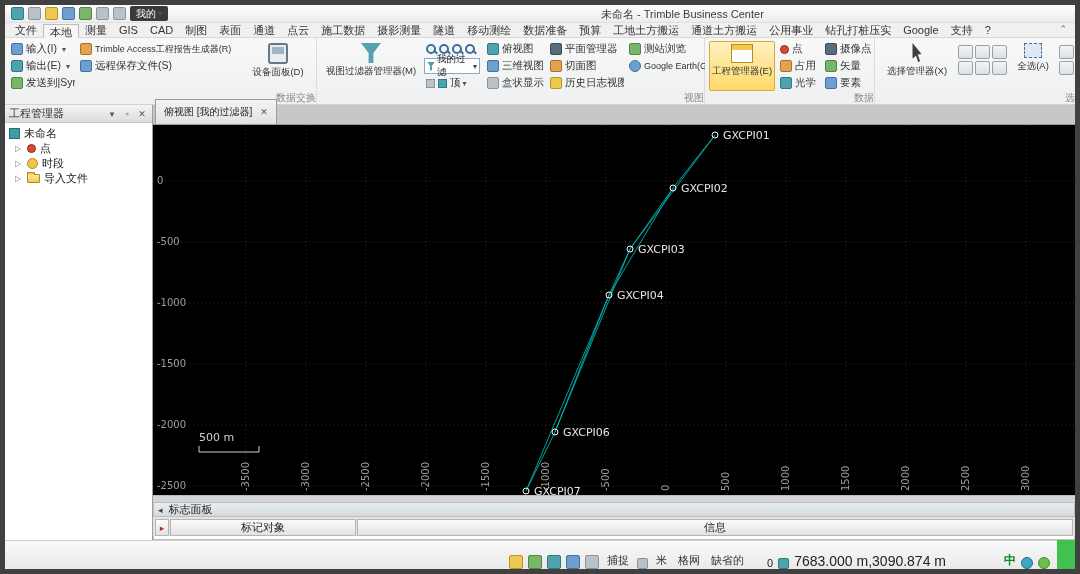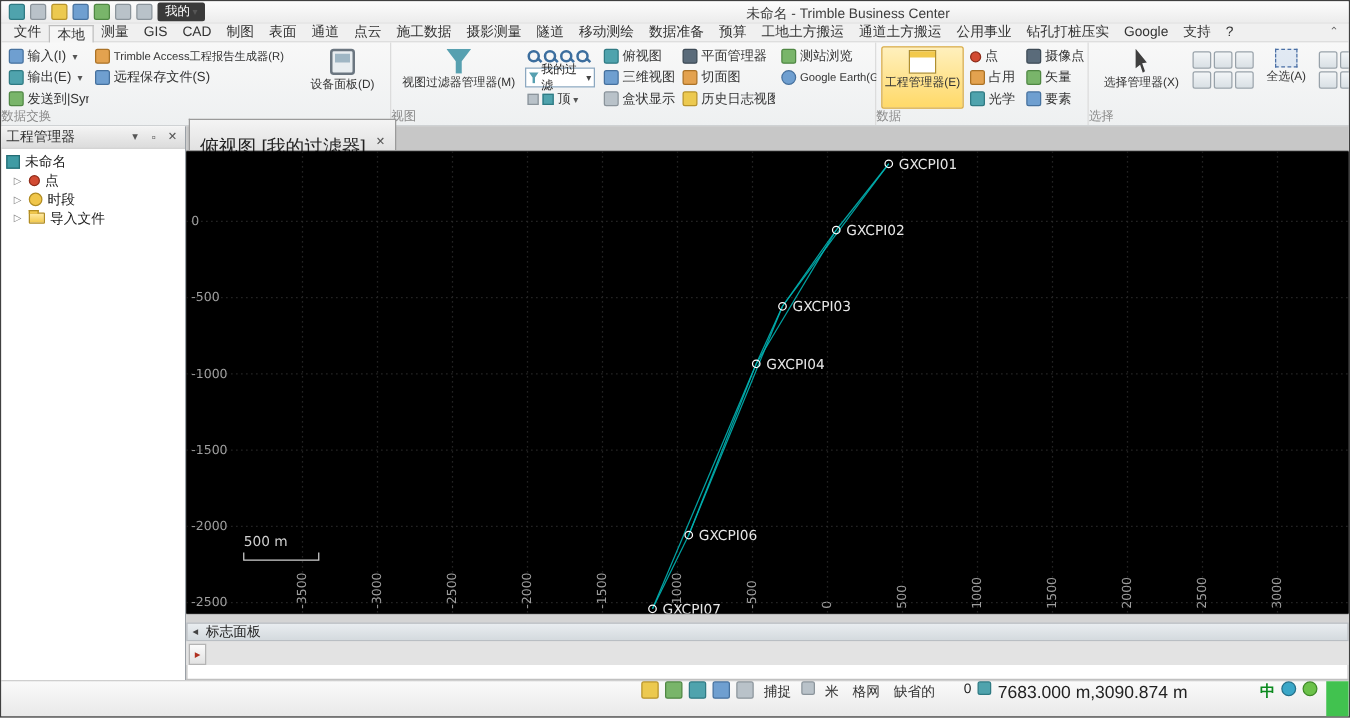--- a/index.html
+++ b/index.html
@@ -1,37 +1,37 @@
 <!DOCTYPE html>
 <html><head>
 <meta charset="utf-8">
 <style>
   *{box-sizing:border-box}
   html,body{margin:0;padding:0}
   body{width:1080px;height:574px;font-family:"Liberation Sans","DejaVu Sans",sans-serif;font-size:11px;color:#222}
-  .app{position:relative;width:1080px;height:574px;background:#f0f0f0;overflow:hidden;border:1px solid #404040}
+  .app{position:relative;width:1080px;height:574px;background:#f0f0f0;overflow:hidden;border:5px solid #404040}
 
   
   .titlebar{position:absolute;top:0;left:0;width:100%;height:18px;background:linear-gradient(#fdfdfd,#ececec);display:flex;align-items:center;gap:4px;padding:0 6px;border-bottom:1px solid #e0e0e0}
   .qat{width:13px;height:13px;border-radius:2px;flex:none}
   .myqat{background:#3a3a3a;color:#fff;font-size:10px;padding:0 6px;height:15px;line-height:15px;border-radius:2px;display:flex;align-items:center}
   .title-text{position:absolute;left:596px;top:2px;font-size:11px;color:#3c3c3c;white-space:nowrap}
 
   
   .menubar{position:absolute;top:18px;left:0;width:100%;height:15px;background:#f0f0f0;border-bottom:1px solid #d8d8d8;display:flex;align-items:flex-start;padding-left:4px}
   .mtabs{display:flex;align-items:flex-end;height:15px}
   .mtab{padding:0 6px;height:15px;line-height:15px;font-size:11px;color:#333;white-space:nowrap}
   .mtab.active{background:#f6f6f6;border:1px solid #bdbdbd;border-bottom:1px solid #f6f6f6;margin-bottom:-1px;line-height:14px}
   .ribbon-collapse{position:absolute;right:8px;top:1px;color:#666;font-size:9px}
   .ribbon-collapse::before{content:"⌃"}
 
   
   .ribbon{position:absolute;top:33px;left:0;width:100%;height:67px;background:linear-gradient(#f8f8f8,#eef0f1);border-bottom:1px solid #cfd2d4;display:flex}
   .rgroup{position:relative;height:100%;border-right:1px solid #dcdcdc;padding:3px 4px 13px;display:flex;gap:3px;align-items:flex-start;flex:none}
-  .glabel{position:absolute;bottom:0;left:0;width:100%;text-align:left;font-size:10px;color:#8a8a8a;height:12px;line-height:12px}
+  .glabel{position:absolute;bottom:0;left:0;width:100%;text-align:right;font-size:10px;color:#8a8a8a;height:12px;line-height:12px}
   .rcol{display:flex;flex-direction:column;gap:1px;flex:none}
   .rbtn{display:flex;align-items:center;gap:3px;height:16px;padding:0 2px;white-space:nowrap;font-size:10.5px;color:#333;overflow:hidden}
   .rbtn.tight{font-size:9px}
   .bigbtn{display:flex;flex-direction:column;align-items:center;justify-content:flex-start;gap:3px;padding:2px 1px;height:50px;text-align:center;font-size:9.5px;line-height:10px;color:#333;flex:none;white-space:nowrap;overflow:hidden}
   .bigbtn.active-yellow{background:linear-gradient(#fff0bd,#ffd968);border:1px solid #d9a93c;border-radius:2px}
   .dda::after{content:"▾";font-size:8px;color:#555;margin-left:2px}
   .iconsrow{display:flex;gap:3px;align-items:center}
 
   
   .ic{flex:none;display:inline-block}
@@ -73,40 +73,40 @@
   .lph.gpin::before{content:"▫"}
   .lph.gx::before{content:"✕"}
   .tree{flex:1;padding:3px 0;overflow:hidden}
   .trow{display:flex;align-items:center;gap:4px;height:15px;padding-left:4px;font-size:11px;color:#222;white-space:nowrap}
   .trow.child{padding-left:10px}
   .expander{width:8px;color:#808080;font-size:8px;flex:none}
   .expander::before{content:"▷"}
 
   .main{position:absolute;left:148px;top:100px;right:0;bottom:29px;display:flex;flex-direction:column;background:#d8d8d8}
   .tabbar{height:20px;background:#c7c7c7;display:flex;align-items:flex-end;padding-left:2px;border-bottom:1px solid #9a9a9a;flex:none}
-  .vtab{display:flex;gap:8px;background:linear-gradient(#f4f4f4,#e2e2e2);border:1px solid #9a9a9a;border-bottom:none;height:19px;padding:12px 8px;font-size:15px;color:#222;white-space:nowrap}
+  .vtab{display:flex;align-items:center;gap:8px;background:linear-gradient(#f4f4f4,#e2e2e2);border:1px solid #9a9a9a;border-bottom:none;height:19px;padding:12px 8px;font-size:10px;color:#222;white-space:nowrap}
   .vtab .tabx{color:#555;font-size:9px}
   .vtab .tabx::before{content:"✕"}
   .canvas{height:370px;background:#000;position:relative;flex:none;overflow:hidden}
   svg text{font-family:"DejaVu Sans","Liberation Sans",sans-serif}
   .gapstrip{height:7px;background:#d4d4d4;border-top:1px solid #bbb;flex:none}
   .flag-header{height:15px;background:linear-gradient(#e9edf0,#d4dade);border:1px solid #b9bec3;display:flex;align-items:center;gap:6px;padding:0 4px;font-size:11px;color:#222;flex:none}
   .gleft{color:#444;font-size:9px}
   .gleft::before{content:"◂"}
   .flag-cols{height:19px;display:flex;gap:1px;background:#e3e3e3;padding:2px 2px 0;flex:none}
   .fcell{background:linear-gradient(#fbfbfb,#e2e2e2);border:1px solid #b4b4b4;display:flex;align-items:center;justify-content:center;font-size:11px;color:#222}
   .fcell.marker{width:14px}
   .fcell.marked{width:186px}
   .fcell.info{flex:1}
   .gredflag{color:#b03020;font-size:9px}
   .gredflag::before{content:"▸"}
   .flag-body{flex:1;background:#fff;border:1px solid #c0c0c0;border-top:none}
 
   
-  .statusbar{position:absolute;left:0;right:0;bottom:0;height:29px;background:linear-gradient(#fafafa,#e9e9e9);border-top:1px solid #cfcfcf;display:flex;align-items:flex-start;gap:5px;padding-left:8px}
+  .statusbar{position:absolute;left:0;right:0;bottom:0;height:29px;background:linear-gradient(#fafafa,#e9e9e9);border-top:1px solid #cfcfcf;display:flex;align-items:flex-end;gap:5px;padding-left:8px}
   .sb-spacer{flex:1}
   .sic{width:14px;height:14px;border-radius:2px;flex:none}
   .sic.sm{width:11px;height:11px}
   .stog{padding:1px 3px;font-size:11px;color:#333;white-space:nowrap}
   .sb-gap{width:10px}
   .sb-gap2{width:48px}
   .coords{font-size:14px;color:#222;white-space:nowrap}
   .ime{color:#0c8a1f;font-weight:bold;font-size:12px}
   .dotic{width:12px;height:12px;border-radius:50%;flex:none}
   .dotic.t{background:#3aa7c8;border:1px solid #24708a}
@@ -429,20 +429,26 @@
     </div>
     <div class="gapstrip"></div>
     <div class="flag-header">
       <span class="gleft"></span>
       <span>标志面板</span>
     </div>
     <div class="flag-cols">
       <div class="fcell marker">
           <span class="gredflag"></span>
         </div>
+      <div class="fcell marked">
+          <span>标记对象</span>
+        </div>
+      <div class="fcell info">
+          <span>信息</span>
+        </div>
     </div>
     <div class="flag-body"></div>
   </div>
 
   <div class="statusbar">
     <div class="sb-spacer"></div>
     <span class="sic ic-yellow"></span>
     <span class="sic ic-green"></span>
     <span class="sic ic-teal"></span>
     <span class="sic ic-blue"></span>

